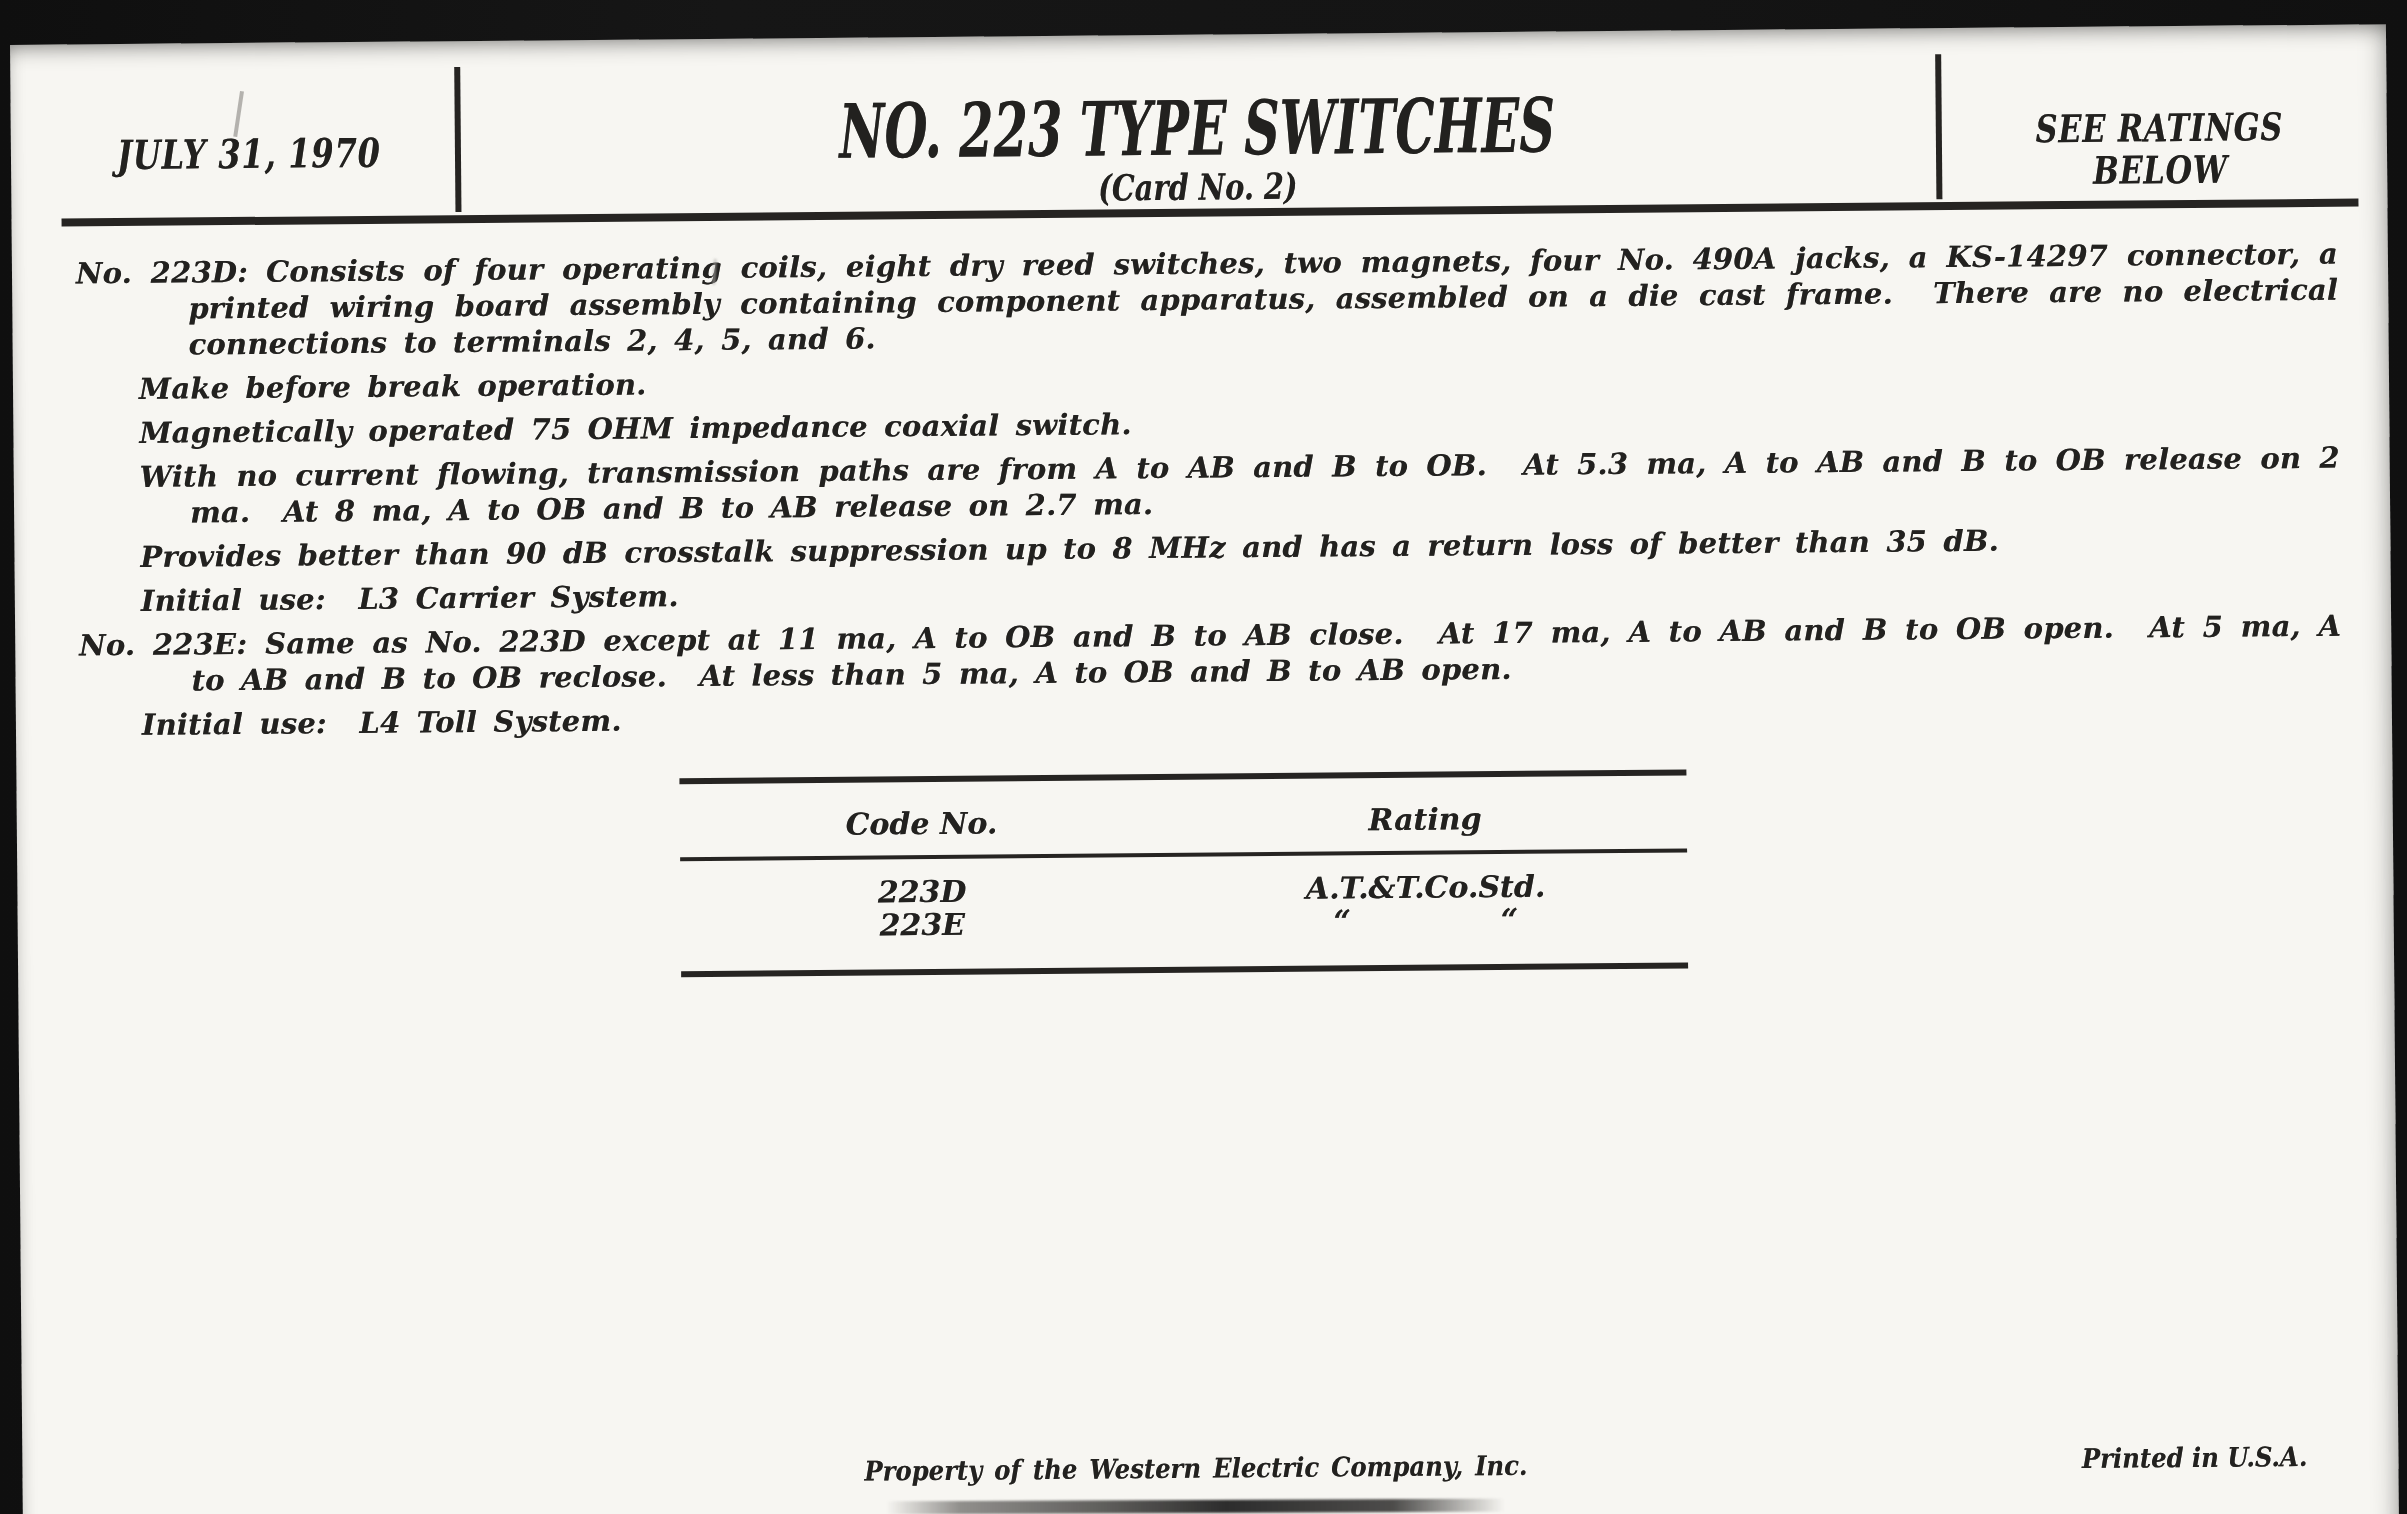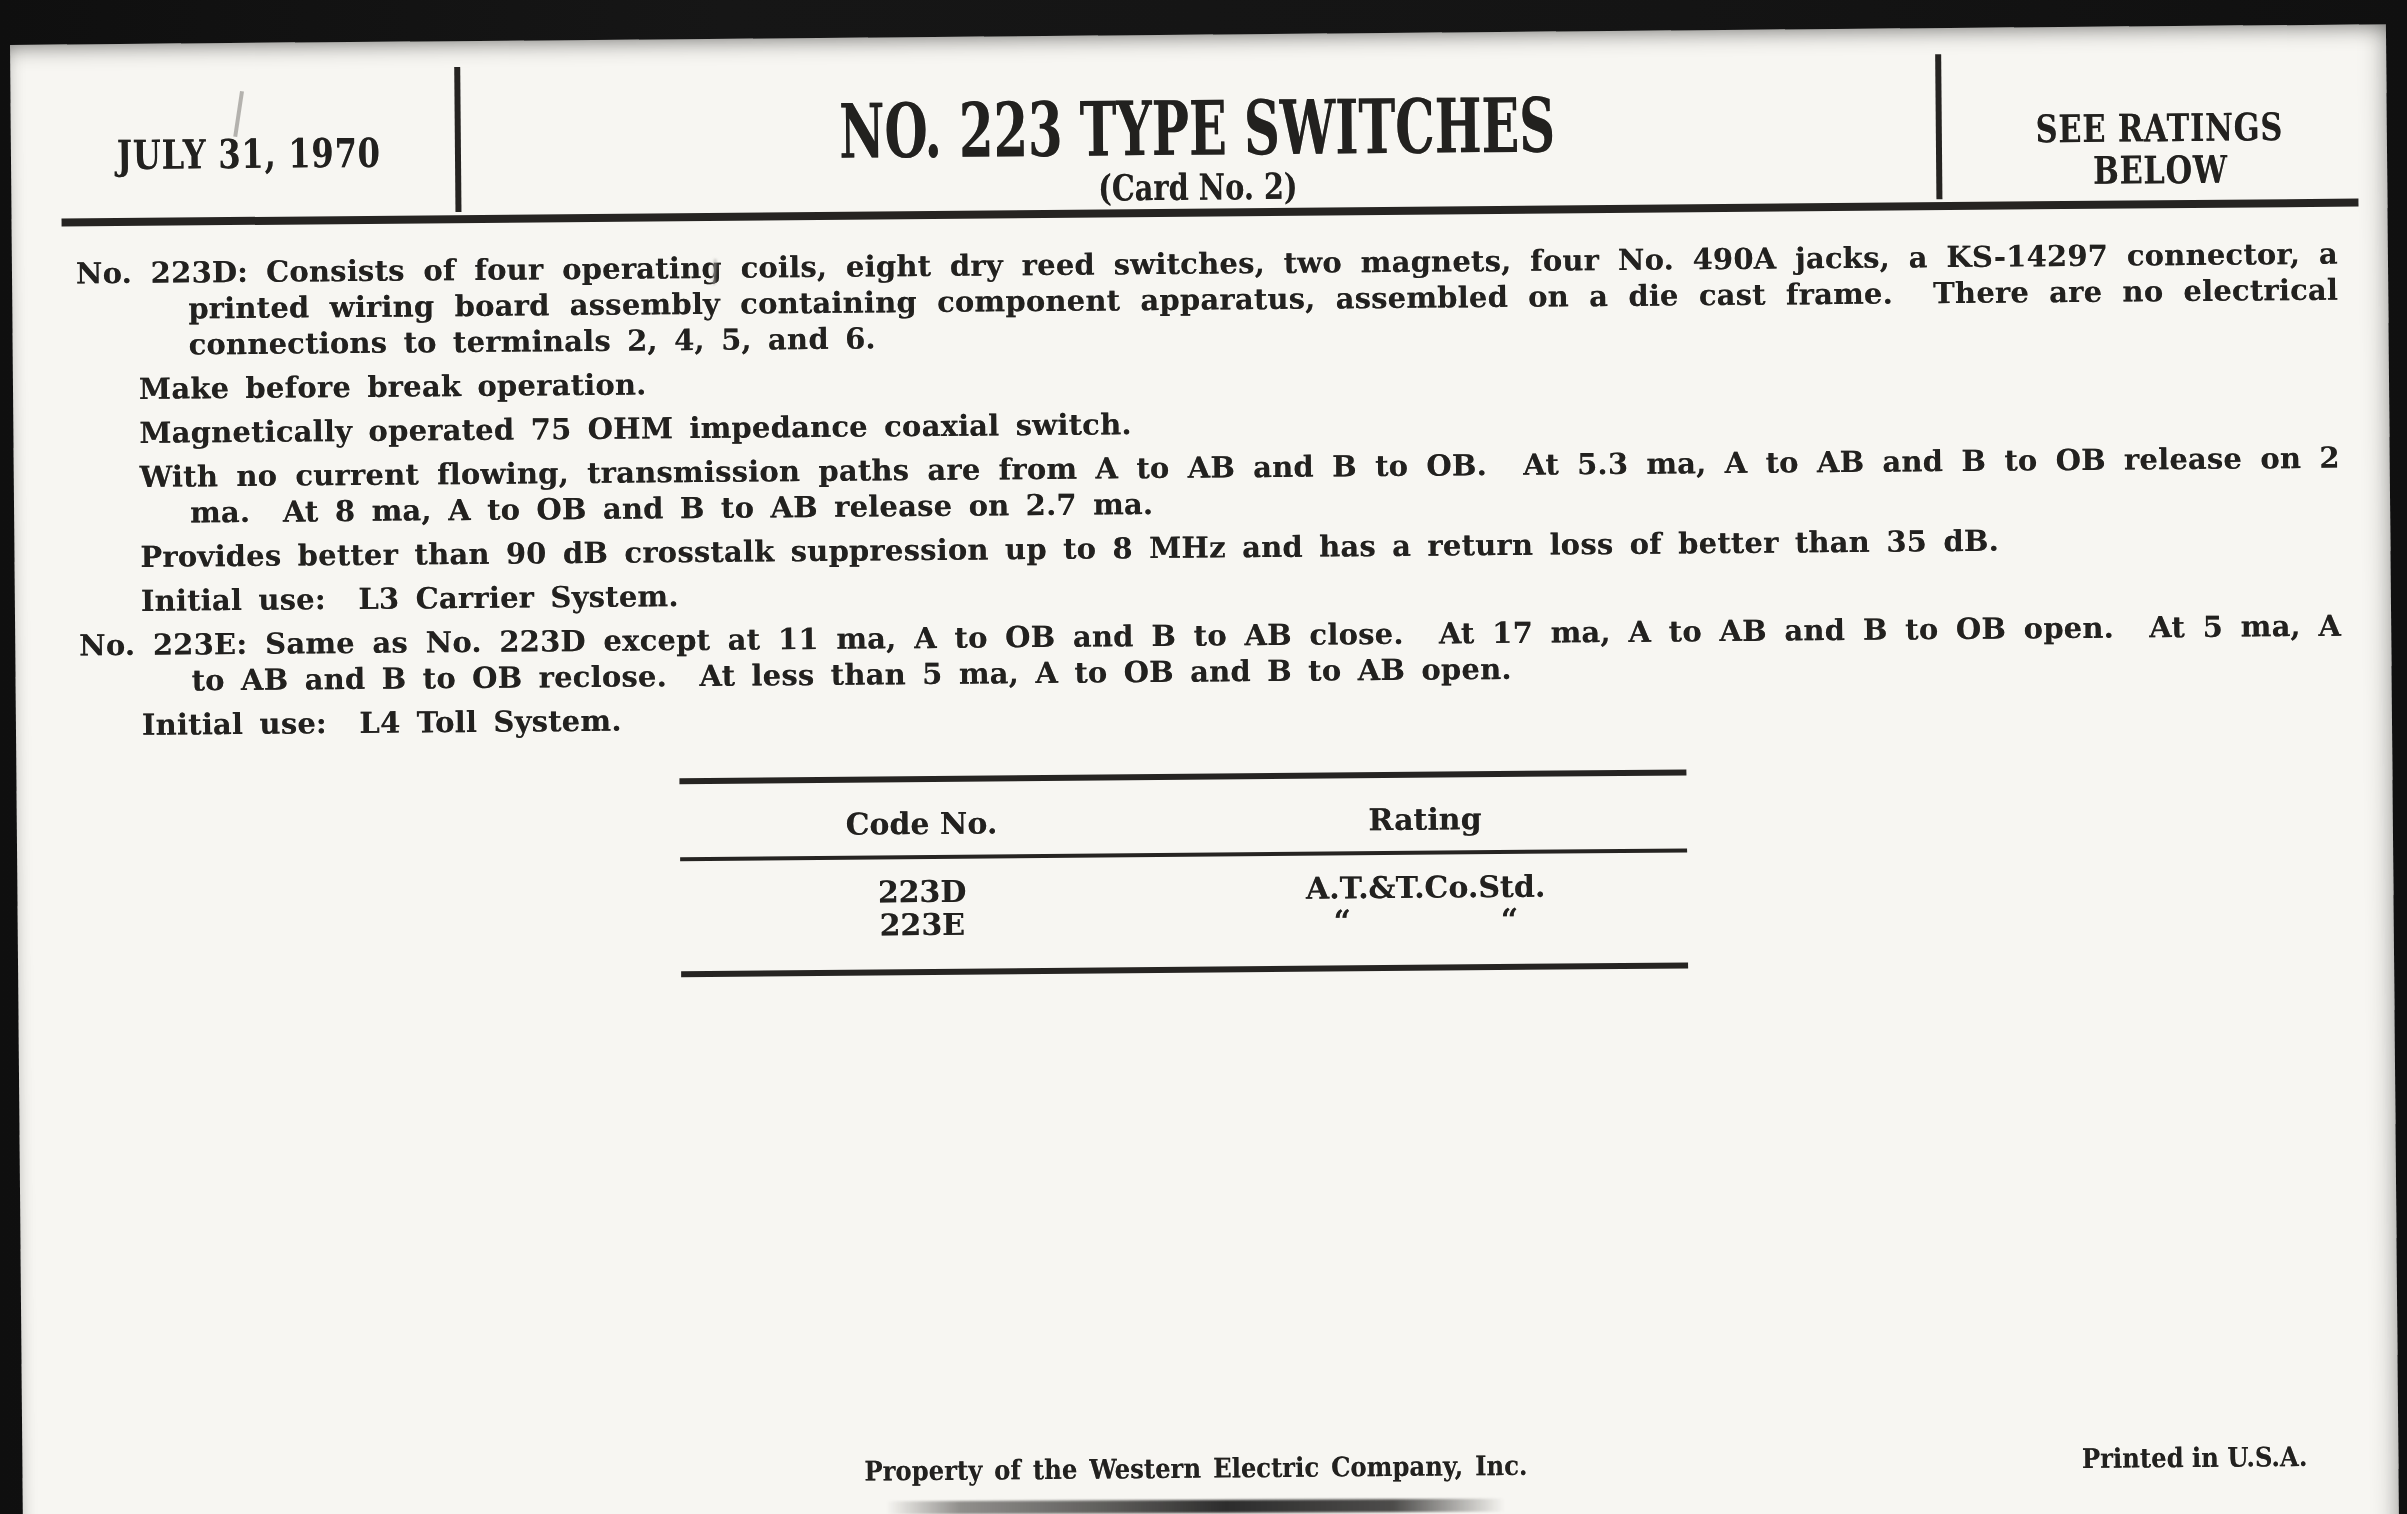--- a/index.html
+++ b/index.html
@@ -7,20 +7,21 @@
     width: 2408px; height: 1515px;
     overflow: hidden;
     background: #131313;
     font-family: "DejaVu Serif", "Liberation Serif", serif;
   }
   .scan {
     position: absolute; inset: 0;
     width: 2408px; height: 1515px;
     background: linear-gradient(90deg, #0f0f0f 0%, #161616 30%, #141414 70%, #101010 100%);
     overflow: hidden;
+    font-style: italic;
   }
   
   .card {
     position: absolute;
     left: 10px; top: 45px;
     width: 2376px; height: 1544px;
     background: #f7f6f2;
     transform: rotate(-0.5deg);
     transform-origin: 0 0;
     box-shadow: inset 0 14px 22px -12px rgba(0,0,0,0.45),

